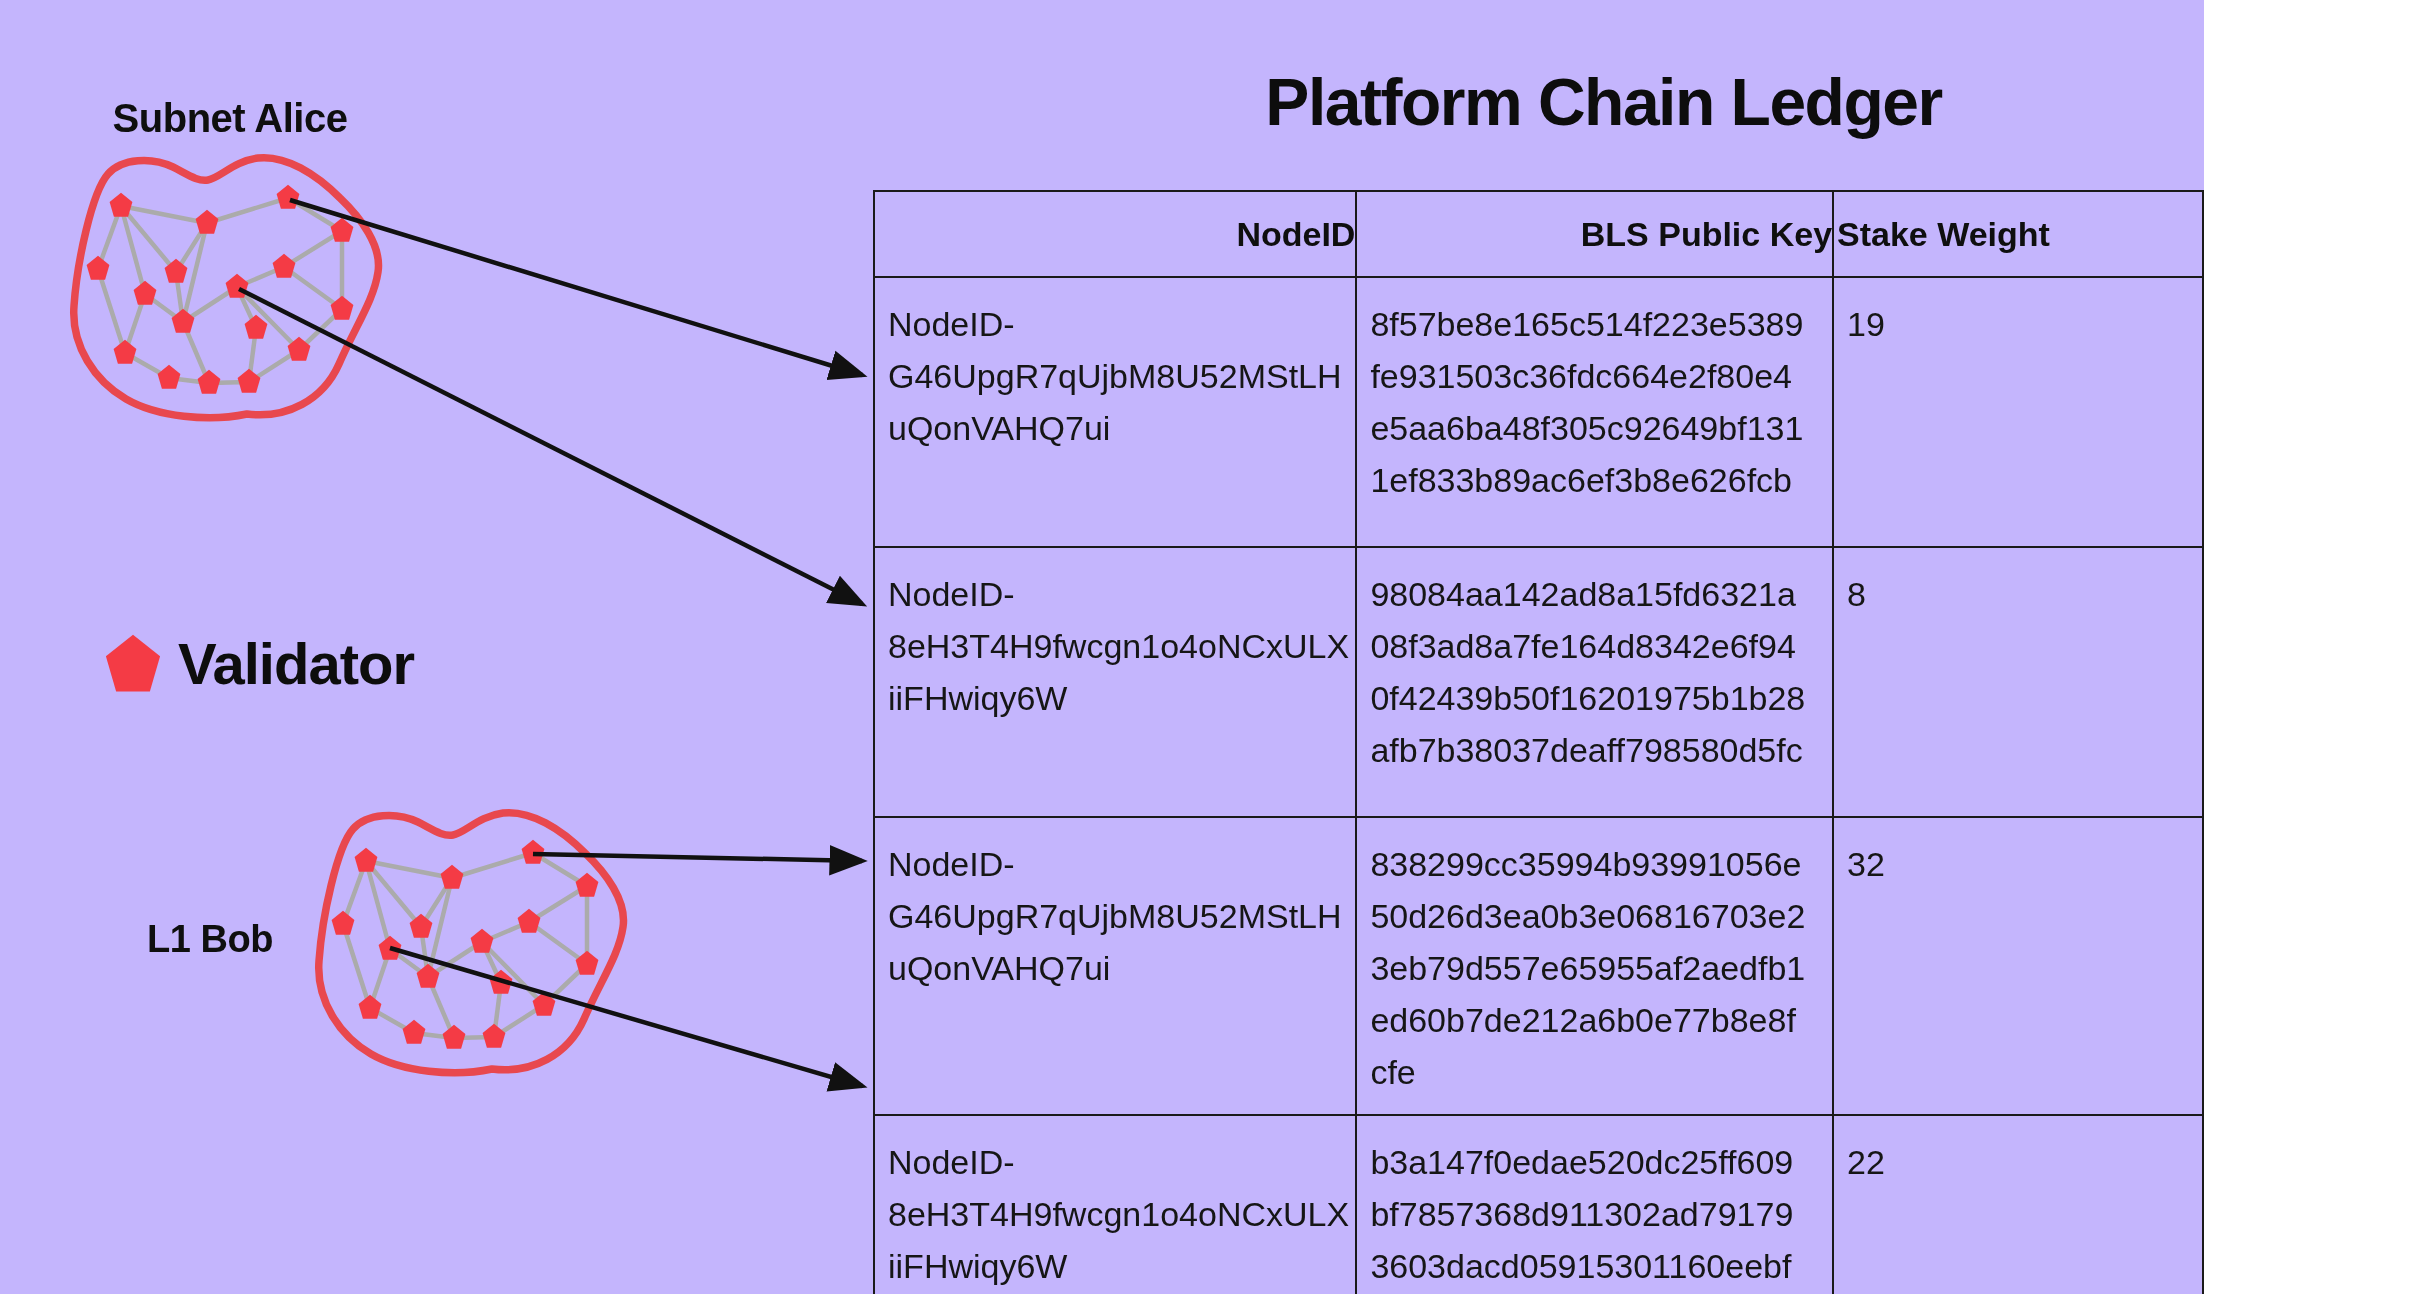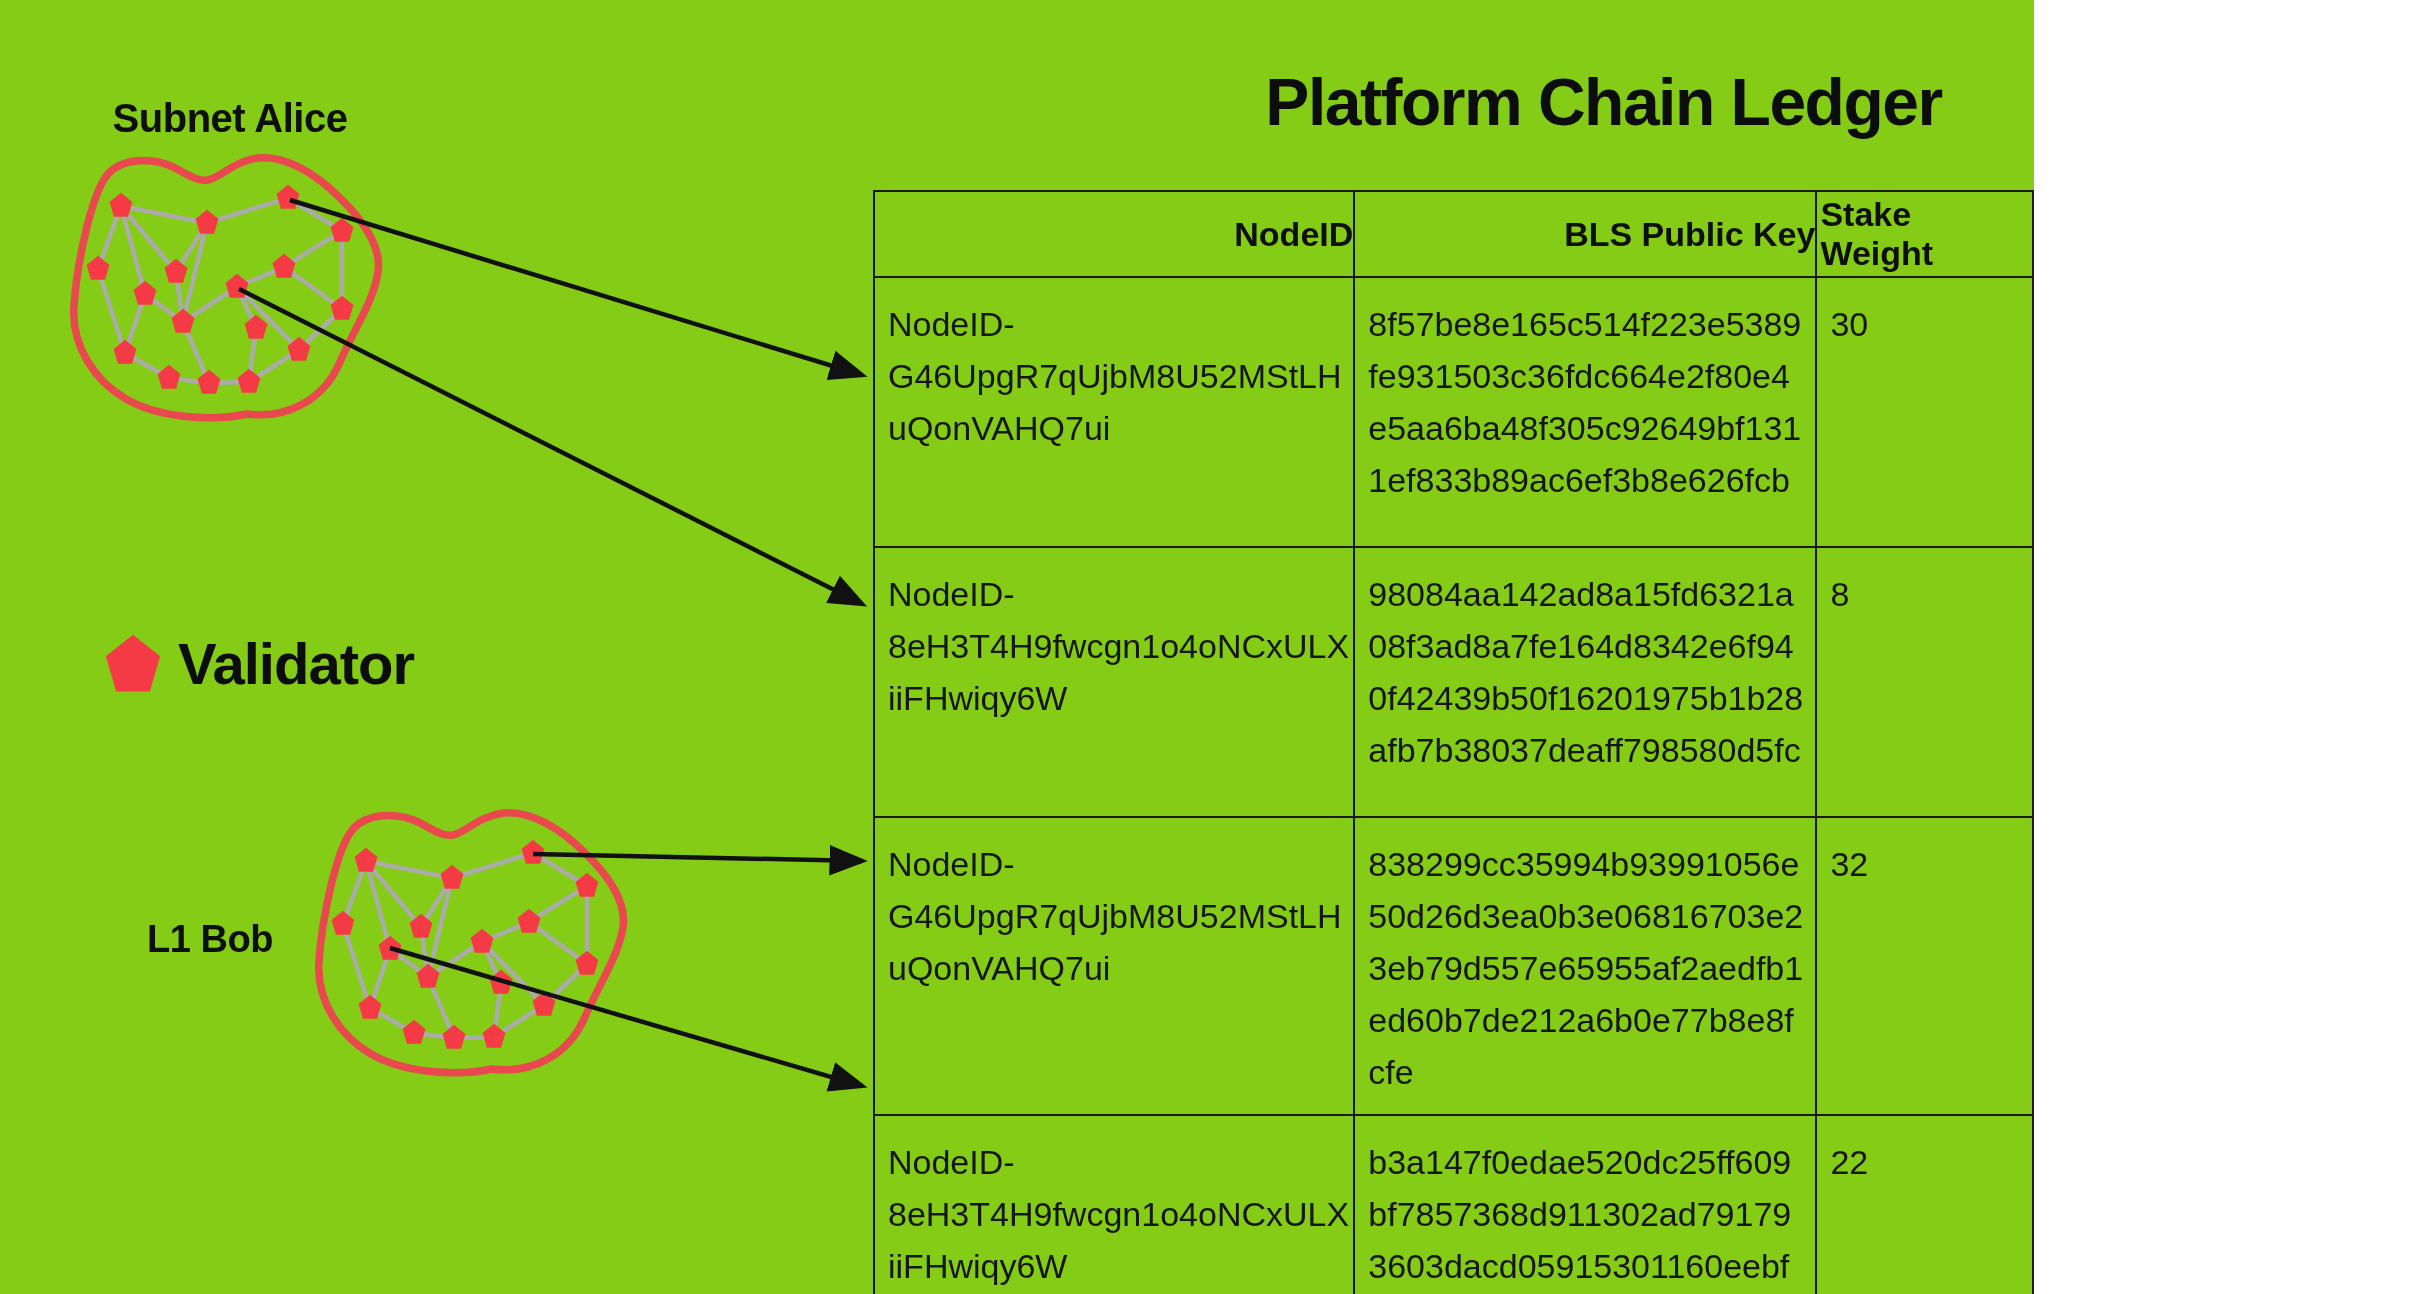--- a/index.html
+++ b/index.html
@@ -1,17 +1,17 @@
 <!DOCTYPE html>
 <html><head>
 <meta charset="utf-8">
 <style>
   html,body{margin:0;padding:0;background:#ffffff;}
   body{font-family:"Liberation Sans",sans-serif;color:#111;}
-  #stage{position:relative;width:2034px;height:1294px;background:#84cc16;overflow:hidden;}
+  #stage{position:relative;width:2204px;height:1294px;background:#c4b5fd;overflow:hidden;}
 
   .svg-defs{position:absolute;width:0;height:0;}
 
   .graph-svg{position:absolute;width:340px;height:290px;}
   #alice-graph{left:60px;top:150px;}
   #bob-graph{left:305px;top:805px;}
 
   #arrow-overlay{position:absolute;left:0;top:0;width:2424px;height:1294px;pointer-events:none;}
 
   .blob-label{position:absolute;font-weight:700;color:#0f0f0f;letter-spacing:-0.5px;}
@@ -134,21 +134,21 @@
       <th>BLS Public Key</th>
       <th class="center">Stake Weight</th>
     </tr>
     <tr>
       <td>
             <div class="wrap nodeid-wrap">NodeID-G46UpgR7qUjbM8U52MStLHuQonVAHQ7ui</div>
           </td>
       <td>
             <div class="wrap bls-wrap">8f57be8e165c514f223e5389fe931503c36fdc664e2f80e4e5aa6ba48f305c92649bf1311ef833b89ac6ef3b8e626fcb</div>
           </td>
-      <td class="stake">30</td>
+      <td class="stake">19</td>
     </tr>
     <tr>
       <td>
             <div class="wrap nodeid-wrap">NodeID-8eH3T4H9fwcgn1o4oNCxULXiiFHwiqy6W</div>
           </td>
       <td>
             <div class="wrap bls-wrap">98084aa142ad8a15fd6321a08f3ad8a7fe164d8342e6f940f42439b50f16201975b1b28afb7b38037deaff798580d5fc</div>
           </td>
       <td class="stake">8</td>
     </tr>

